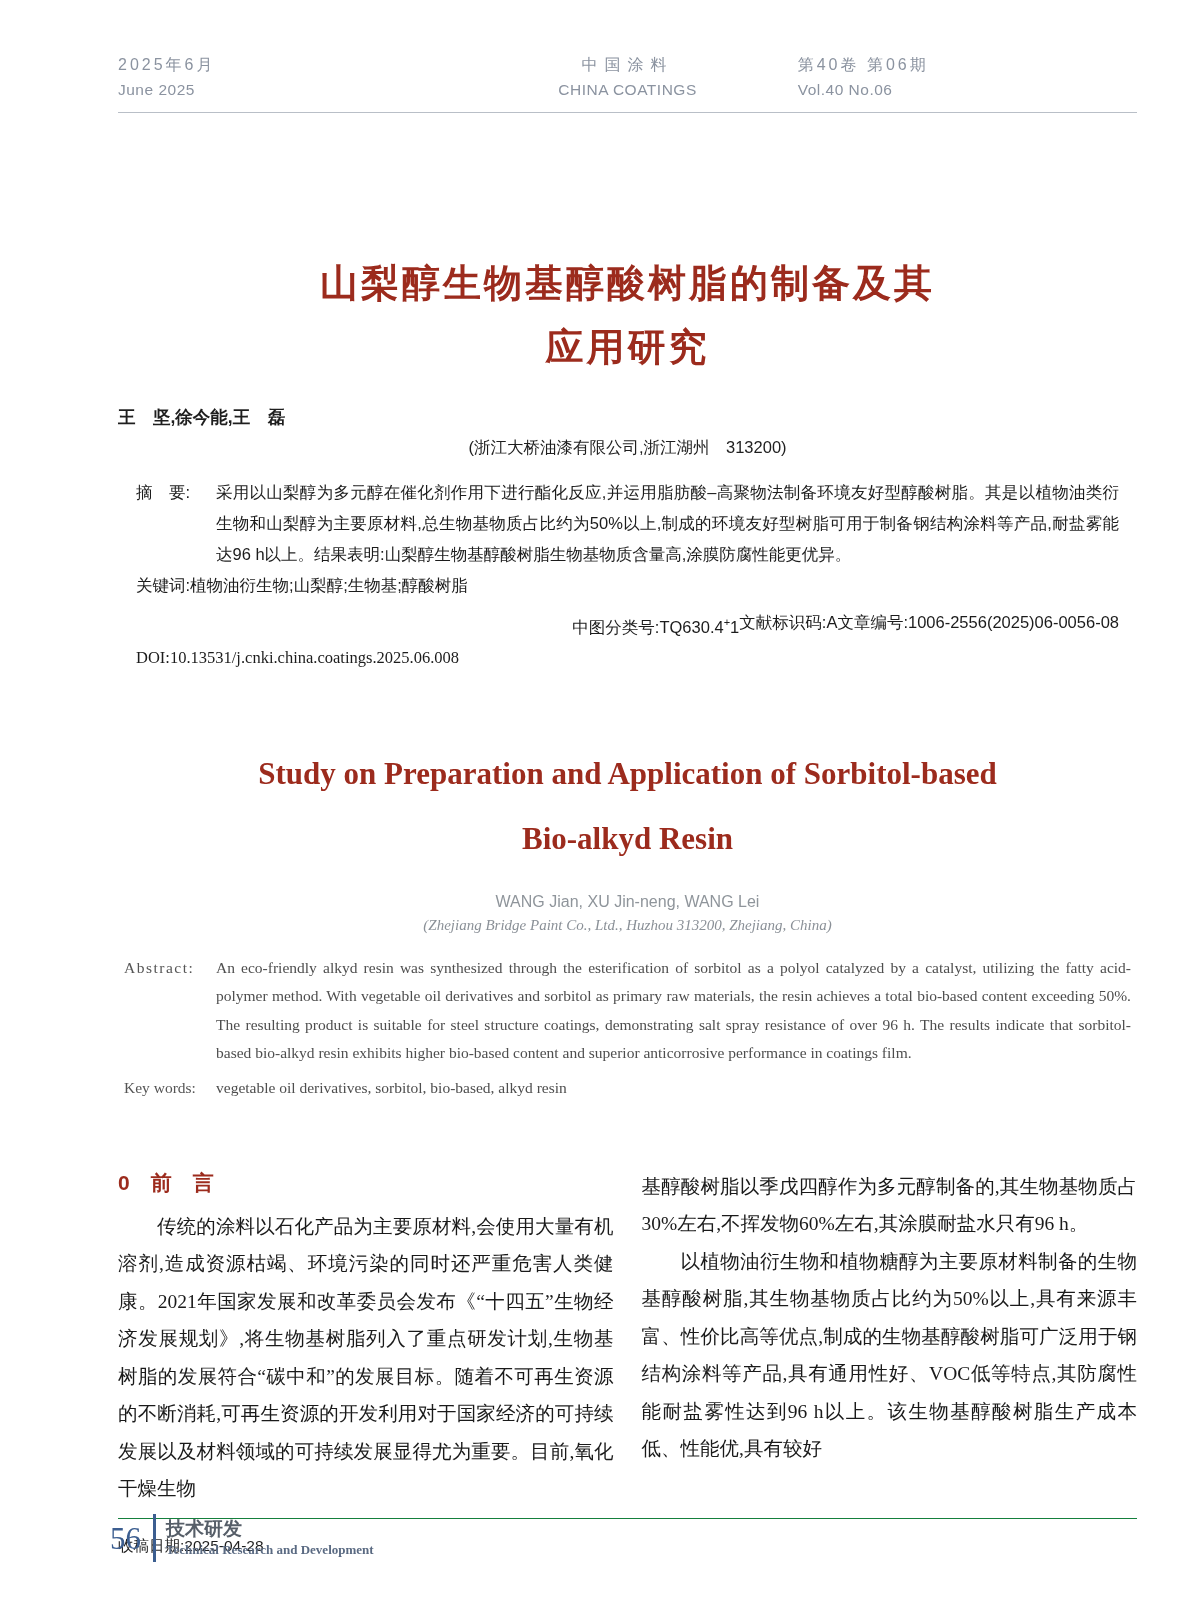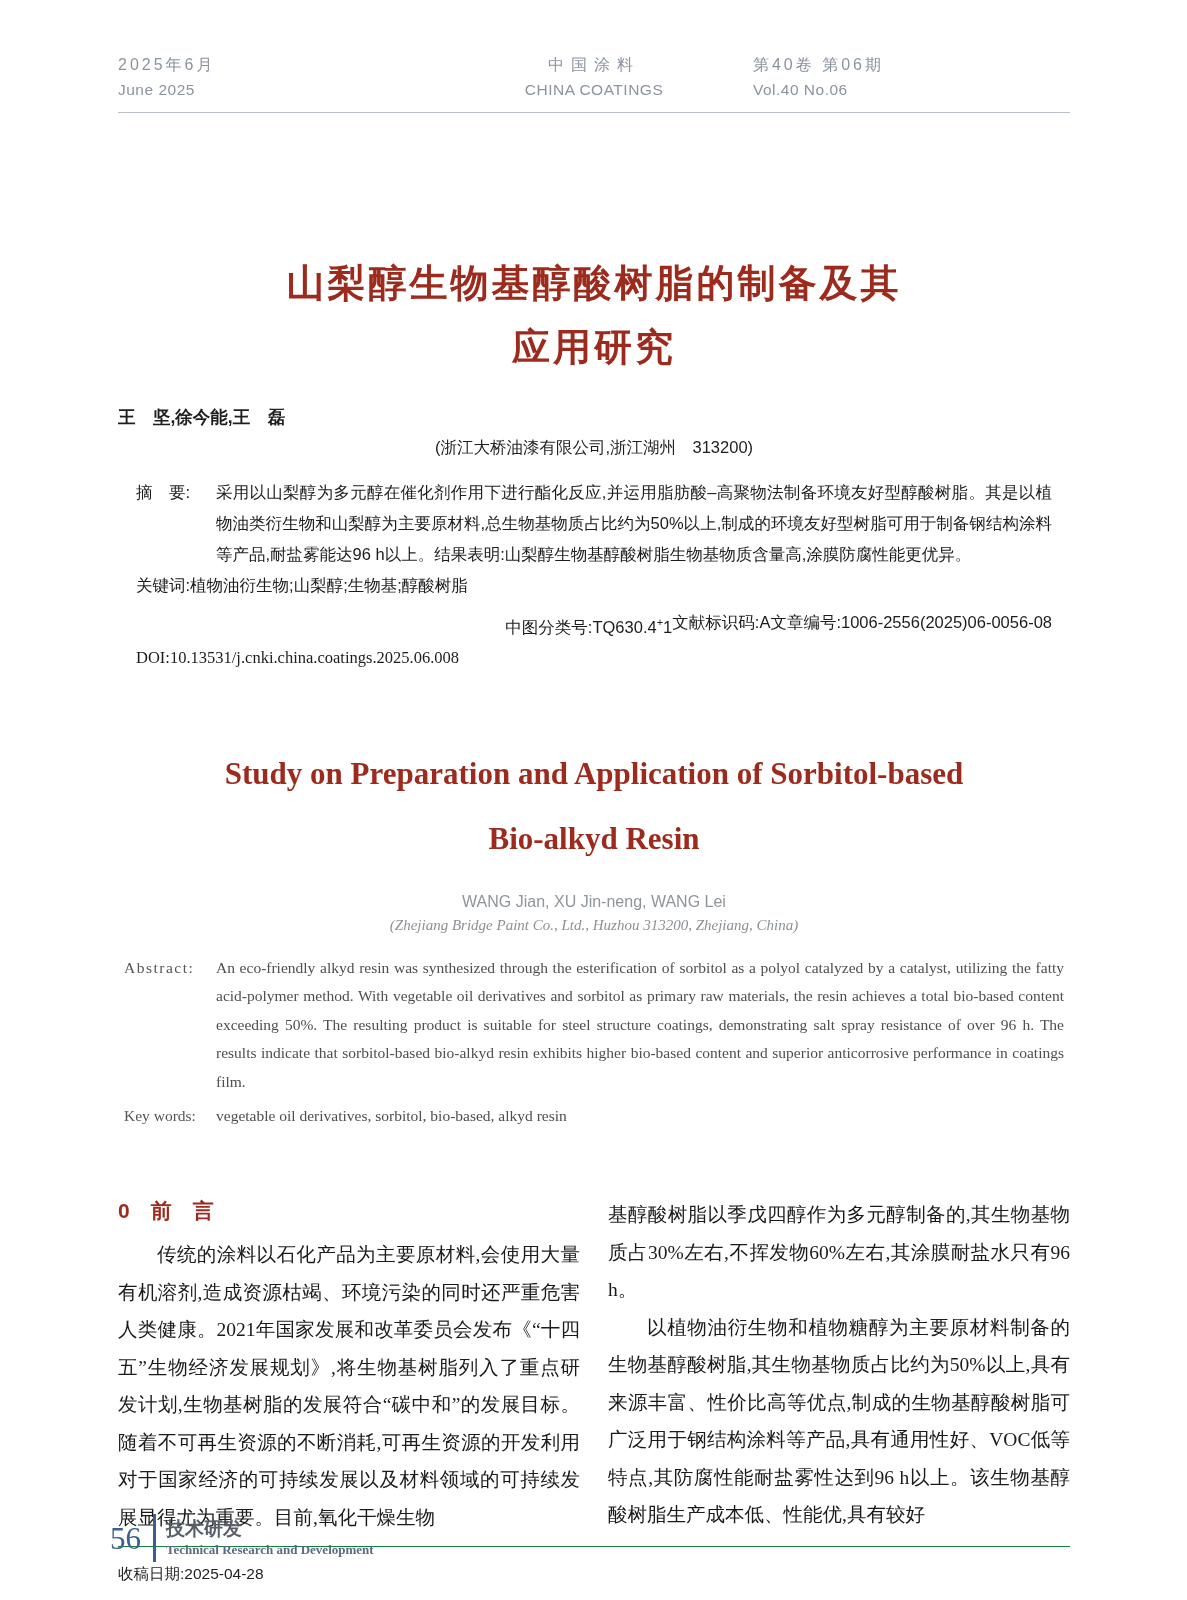--- a/index.html
+++ b/index.html
@@ -3,21 +3,21 @@
 <meta charset="utf-8">
 <style>
   * { margin: 0; padding: 0; box-sizing: border-box; }
   html, body { background: #ffffff; }
   .page {
     position: relative;
     width: 1187px;
     height: 1600px;
     margin: 0 auto;
     background: #ffffff;
-    padding: 52px 117px 0 118px;
+    padding: 52px 50px 0 118px;
     overflow: hidden;
     font-family: "Liberation Sans", "DejaVu Sans", sans-serif;
   }
 
   
   .journal-header {
     display: flex;
     justify-content: space-between;
     align-items: flex-end;
     color: #8b93a0;

